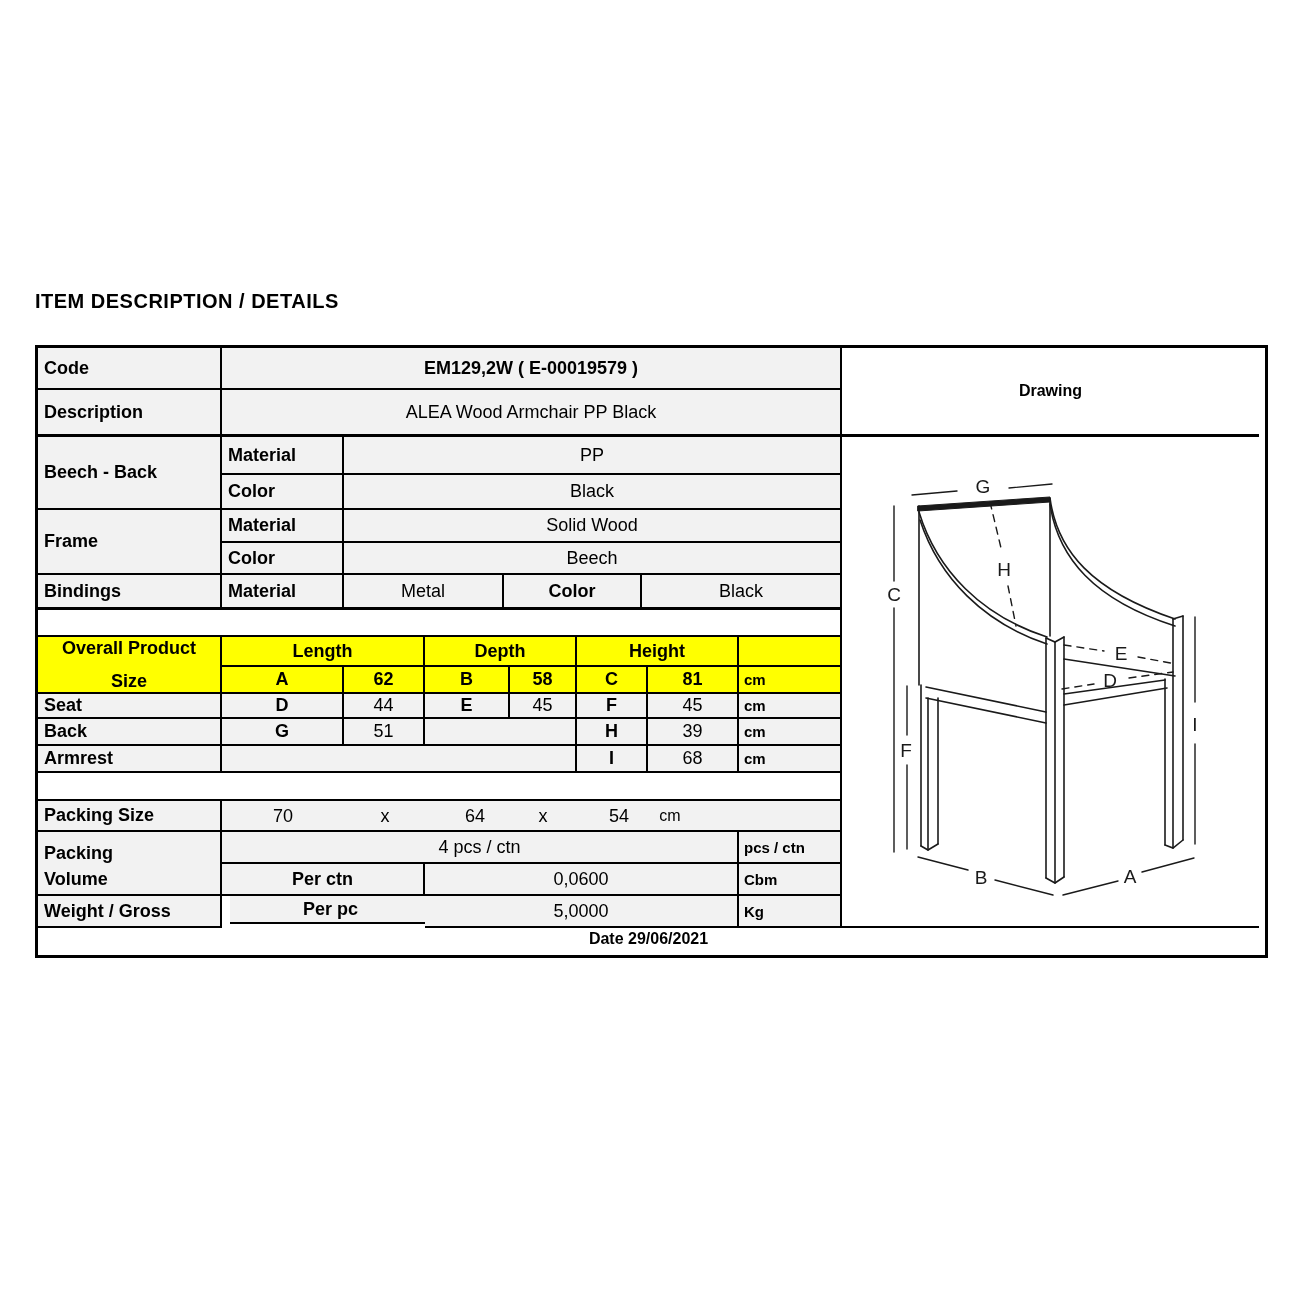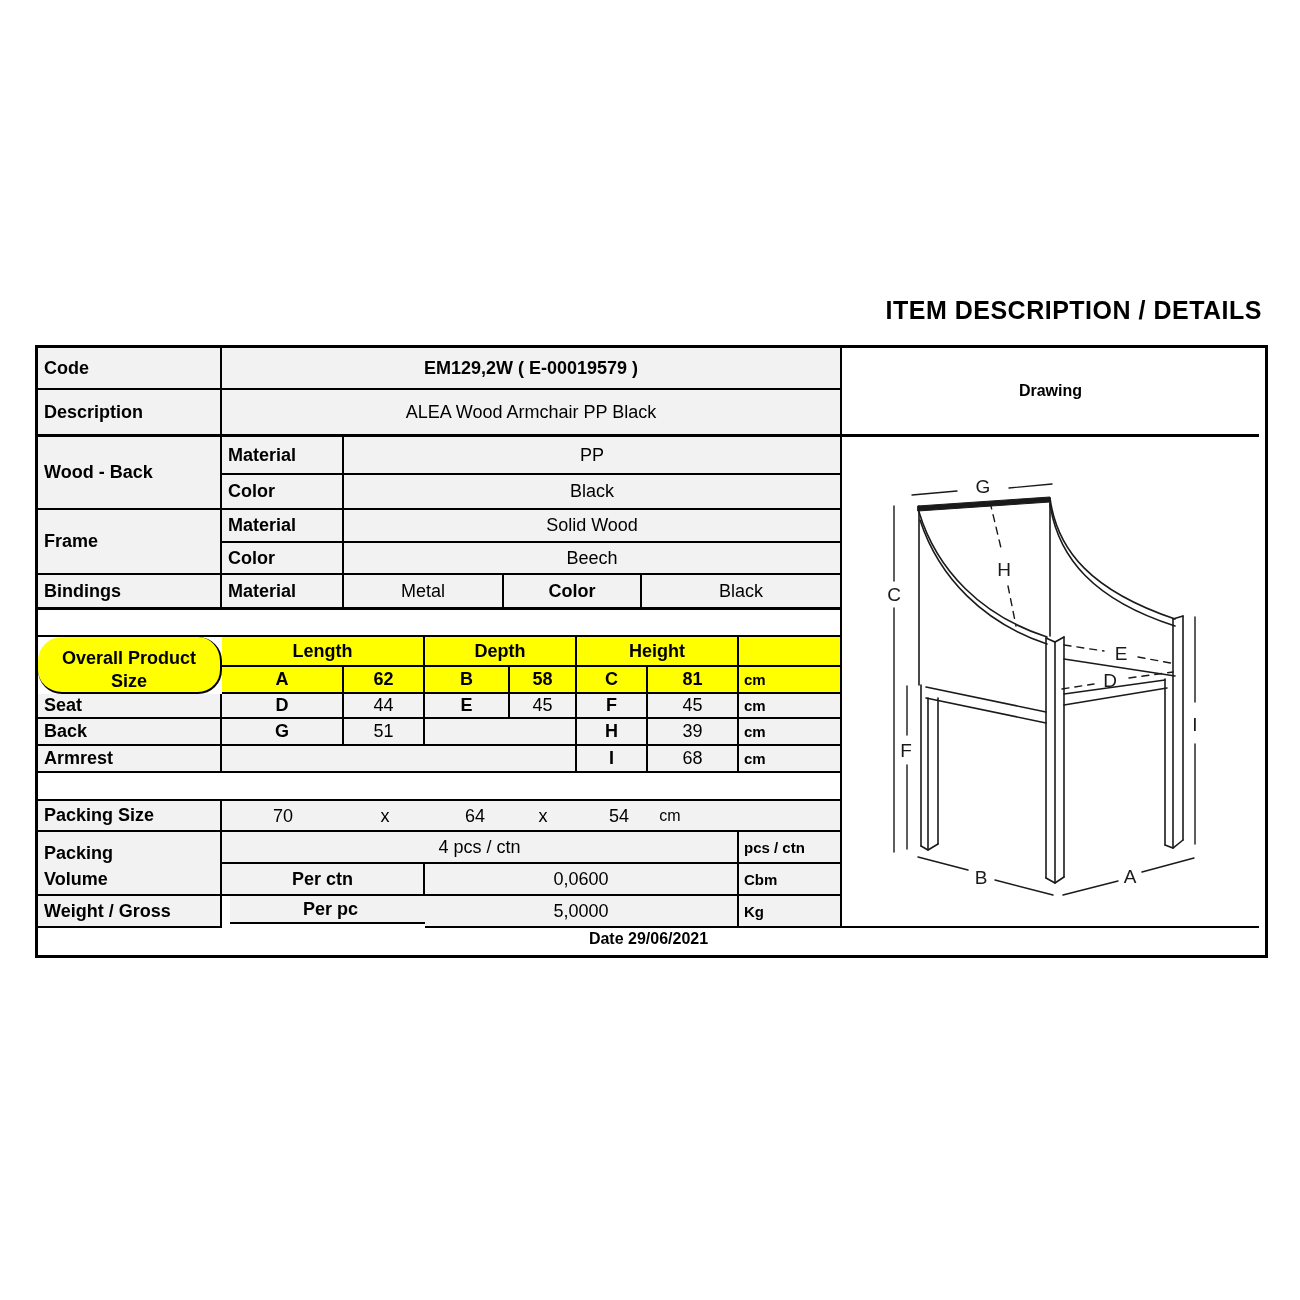--- a/index.html
+++ b/index.html
@@ -1,36 +1,36 @@
 <!DOCTYPE html>
 <html><head>
 <meta charset="utf-8">
 <style>
   html,body{margin:0;padding:0;background:#ffffff;}
   #page{position:relative;width:1300px;height:1300px;background:#ffffff;
         font-family:"Liberation Sans","DejaVu Sans",sans-serif;color:#000;}
-  #doc-title{position:absolute;left:35px;top:296px;width:1227px;text-align:right;
-             font-size:25px;font-weight:bold;letter-spacing:.5px;}
+  #doc-title{position:absolute;left:35px;top:290px;width:1227px;text-align:left;
+             font-size:20px;font-weight:bold;letter-spacing:.5px;}
   #sheet{position:absolute;left:35px;top:345px;width:1227px;height:607px;
          border:3px solid #000;background:#fff;box-sizing:content-box;}
   .cell{position:absolute;box-sizing:border-box;border-right:2px solid #000;
         border-bottom:2px solid #000;background:#f2f2f2;display:flex;align-items:center;
         font-size:18px;overflow:hidden;white-space:nowrap;}
   .lbl{font-weight:bold;padding-left:6px;justify-content:flex-start;}
   .ctr{justify-content:center;}
   .b{font-weight:bold;}
   .sm{font-size:18px;font-weight:bold;}
   .unit{font-size:15px;font-weight:bold;padding-left:5px;justify-content:flex-start;}
   .yellow{background:#ffff00;font-weight:bold;}
   .gap{background:#ffffff;}
   .white{background:#ffffff;}
   .no-br{border-right:none;}
   .no-bb{border-bottom:none;}
   .thick-b{border-bottom-width:3px;}
-  .two-line{flex-direction:column;justify-content:flex-end;line-height:1.25;border-radius:24px;}
+  .two-line{flex-direction:column;justify-content:space-between;line-height:1.25;}
   .ps-item{position:absolute;top:50%;transform:translate(-50%,-50%);font-size:18px;}
   .ps-unit{font-size:16px;}
   svg text{font-family:"Liberation Sans","DejaVu Sans",sans-serif;}
 </style>
 </head>
 <body>
 
 <div id="page">
 
   <div id="doc-title">ITEM DESCRIPTION / DETAILS</div>
@@ -38,21 +38,21 @@
   <div id="sheet">
 
     <div class="cell lbl" style="left:0;top:0;width:184px;height:42px">Code</div>
     <div class="cell ctr b" style="left:184px;top:0;width:620px;height:42px">EM129,2W ( E-00019579 )</div>
 
     <div class="cell ctr b no-br thick-b white" style="left:804px;top:0;width:417px;height:89px;font-size:16px">Drawing</div>
 
     <div class="cell lbl thick-b" style="left:0;top:42px;width:184px;height:47px">Description</div>
     <div class="cell ctr thick-b" style="left:184px;top:42px;width:620px;height:47px">ALEA Wood Armchair PP Black</div>
 
-    <div class="cell lbl" style="left:0;top:89px;width:184px;height:73px">Wood - Back</div>
+    <div class="cell lbl" style="left:0;top:89px;width:184px;height:73px">Beech - Back</div>
     <div class="cell lbl" style="left:184px;top:89px;width:122px;height:38px">Material</div>
     <div class="cell ctr" style="left:306px;top:89px;width:498px;height:38px">PP</div>
     <div class="cell lbl" style="left:184px;top:127px;width:122px;height:35px">Color</div>
     <div class="cell ctr" style="left:306px;top:127px;width:498px;height:35px">Black</div>
 
     <div class="cell lbl" style="left:0;top:162px;width:184px;height:65px">Frame</div>
     <div class="cell lbl" style="left:184px;top:162px;width:122px;height:33px">Material</div>
     <div class="cell ctr" style="left:306px;top:162px;width:498px;height:33px">Solid Wood</div>
     <div class="cell lbl" style="left:184px;top:195px;width:122px;height:32px">Color</div>
     <div class="cell ctr" style="left:306px;top:195px;width:498px;height:32px">Beech</div>

